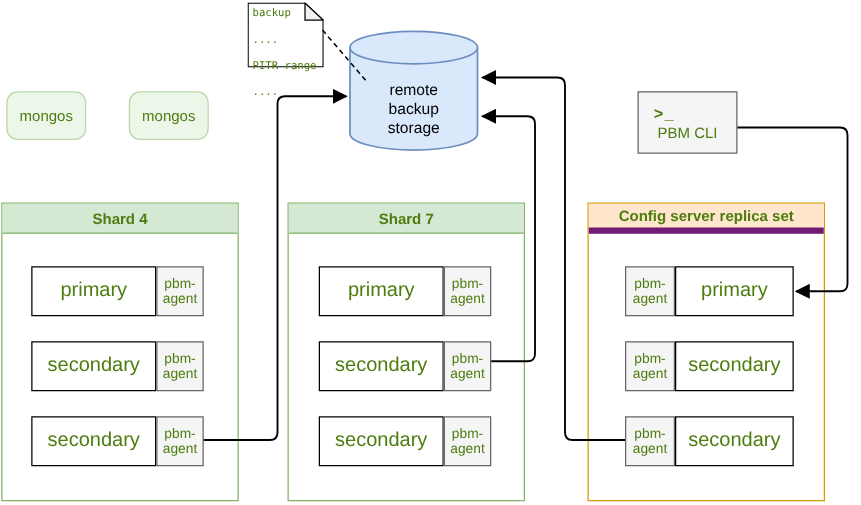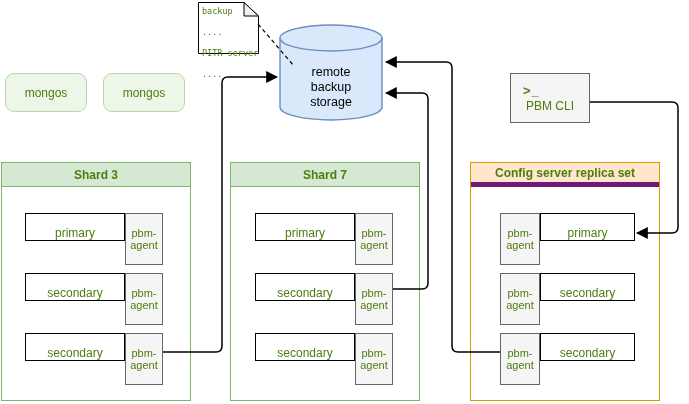--- a/index.html
+++ b/index.html
@@ -3,21 +3,21 @@
 <meta charset="utf-8">
 <style>
   html,body{margin:0;padding:0;background:#ffffff;}
   #canvas{
     position:relative;width:689px;height:404px;background:#ffffff;
     font-family:"Liberation Sans",sans-serif;color:#4d7c0f;overflow:hidden;padding-left:32px;
   }
   .abs{position:absolute;box-sizing:border-box;}
   
   .mongos{
-    width:82px;height:39px;border-radius:9px;
+    width:64px;height:39px;border-radius:9px;
     background:#edf7e9;border:1px solid #b9d7a9;
     display:flex;align-items:center;justify-content:center;
     font-size:12px;
   }
   
   .pbmcli{
     width:80px;height:50px;background:#f5f5f5;border:1px solid #666;
     display:flex;flex-direction:column;justify-content:center;padding-left:0;
   }
   .pbmcli .prompt{font-weight:bold;font-size:13px;line-height:13px;margin:0 0 2px 12px;letter-spacing:1px;}
@@ -29,27 +29,27 @@
   .cluster-header{
     position:absolute;left:0;top:0;width:100%;height:24px;
     display:flex;align-items:center;justify-content:center;
     font-weight:bold;font-size:12px;box-sizing:border-box;
   }
   .cluster.green .cluster-header{background:#d5e8d4;border-bottom:1px solid #82b366;}
   .cluster.orange .cluster-header{background:#ffe6cc;border-bottom:5px solid #701a75;}
   
   .node{
     background:#fff;border:1px solid #000;
-    display:flex;align-items:flex-end;justify-content:center;
-    font-size:12px;width:100px;height:28px;
+    display:flex;align-items:center;justify-content:center;
+    font-size:16px;width:100px;height:40px;
   }
   .agent{
     background:#f5f5f5;border:1px solid #666;
     display:flex;align-items:center;justify-content:center;text-align:center;
-    font-size:11px;line-height:12px;width:38px;height:52px;padding:0 2px;
+    font-size:11px;line-height:12px;width:38px;height:40px;padding:0 2px;
   }
   .cfg-agent{width:40px;}
   .cfg-node{width:95px;}
   
   .note{width:61px;height:52px;}
   .note svg{position:absolute;left:0;top:0;width:100%;height:100%;}
   .note-text{
     position:absolute;left:4px;top:4px;right:2px;
     font-family:"DejaVu Sans Mono","Liberation Mono",monospace;
     font-size:8.5px;line-height:10.5px;white-space:pre;
@@ -63,39 +63,39 @@
 
 <div id="canvas">
 
   <div class="abs note" style="left:198px;top:2px;">
     <svg viewBox="0 0 61 52">
       <path d="M0.5,0.5 H46 L60.5,14 V51.5 H0.5 Z" fill="#ffffff" stroke="#000000" stroke-width="1"></path>
       <path d="M46,0.5 L46,14 L60.5,14 Z" fill="#f0f0f0" stroke="#000000" stroke-width="1"></path>
     </svg>
     <div class="note-text"><span>backup</span><br>
 <span>....</span><br>
-<span>PITR server</span><br>
+<span>PITR range</span><br>
 <span>....</span></div>
   </div>
 
   <div class="abs mongos" style="left:5px;top:73px;">
     <span>mongos</span>
   </div>
   <div class="abs mongos" style="left:103px;top:73px;">
     <span>mongos</span>
   </div>
 
   <div class="abs pbmcli" style="left:510px;top:73px;">
     <div class="prompt">&gt;_</div>
     <div class="clilabel">PBM CLI</div>
   </div>
 
   <div class="abs cluster green" style="left:1px;top:162px;">
     <div class="cluster-header">
-      <span>Shard 3</span>
+      <span>Shard 4</span>
     </div>
   </div>
   <div class="abs node" style="left:25px;top:213px;">
     <span>primary</span>
   </div>
   <div class="abs agent" style="left:125px;top:213px;">
     <span>pbm-agent</span>
   </div>
   <div class="abs node" style="left:25px;top:273px;">
     <span>secondary</span>

